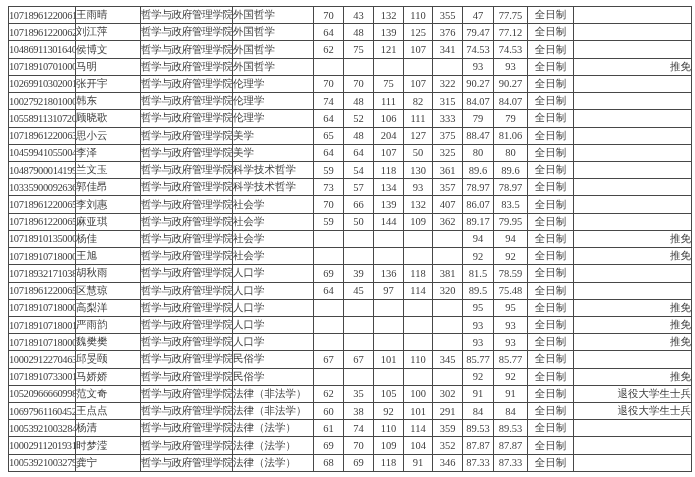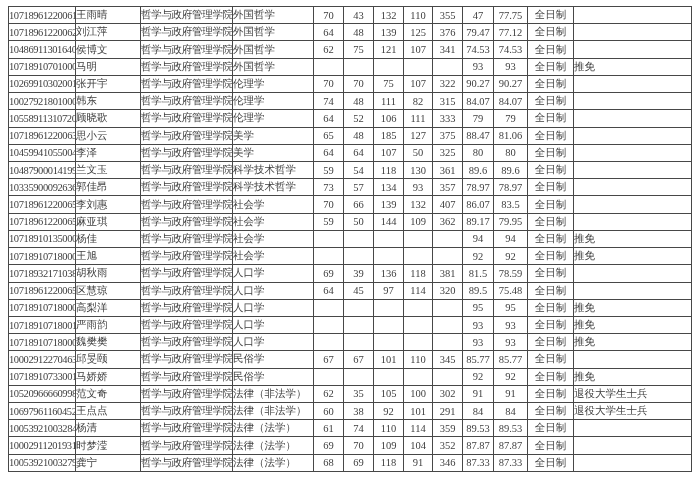--- a/index.html
+++ b/index.html
@@ -32,21 +32,21 @@
     font-size: 10.5px;
     color: #3e3e3e;
     white-space: nowrap;
     overflow: hidden;
     vertical-align: middle;
     padding: 0;
     height: 15px;
   }
   td.l { text-align: left; padding-left: 3px; }
   td.n { text-align: center; }
-  td.c { text-align: left; }
+  td.c { text-align: right; }
   td.c-id { font-size: 9.5px; letter-spacing: -0.4px; }
   td.c-college { font-size: 10px; letter-spacing: -0.3px; margin-top: 8px; }
   td.c-mode { text-align: center; padding-left: 2px; }
 </style>
 </head>
 <body>
 
 <div class="page">
   <table class="admission">
     <colgroup>
@@ -170,21 +170,21 @@
           <td class="c-mode">全日制</td>
           <td class="c"></td>
         </tr>
         <tr>
           <td class="l c-id">107189612200635</td>
           <td class="l">思小云</td>
           <td class="l c-college">哲学与政府管理学院</td>
           <td class="l">美学</td>
           <td class="n">65</td>
           <td class="n">48</td>
-          <td class="n">185</td>
+          <td class="n">204</td>
           <td class="n">127</td>
           <td class="n">375</td>
           <td class="n">88.47</td>
           <td class="n">81.06</td>
           <td class="c-mode">全日制</td>
           <td class="c"></td>
         </tr>
         <tr>
           <td class="l c-id">104599410550040</td>
           <td class="l">李泽</td>

